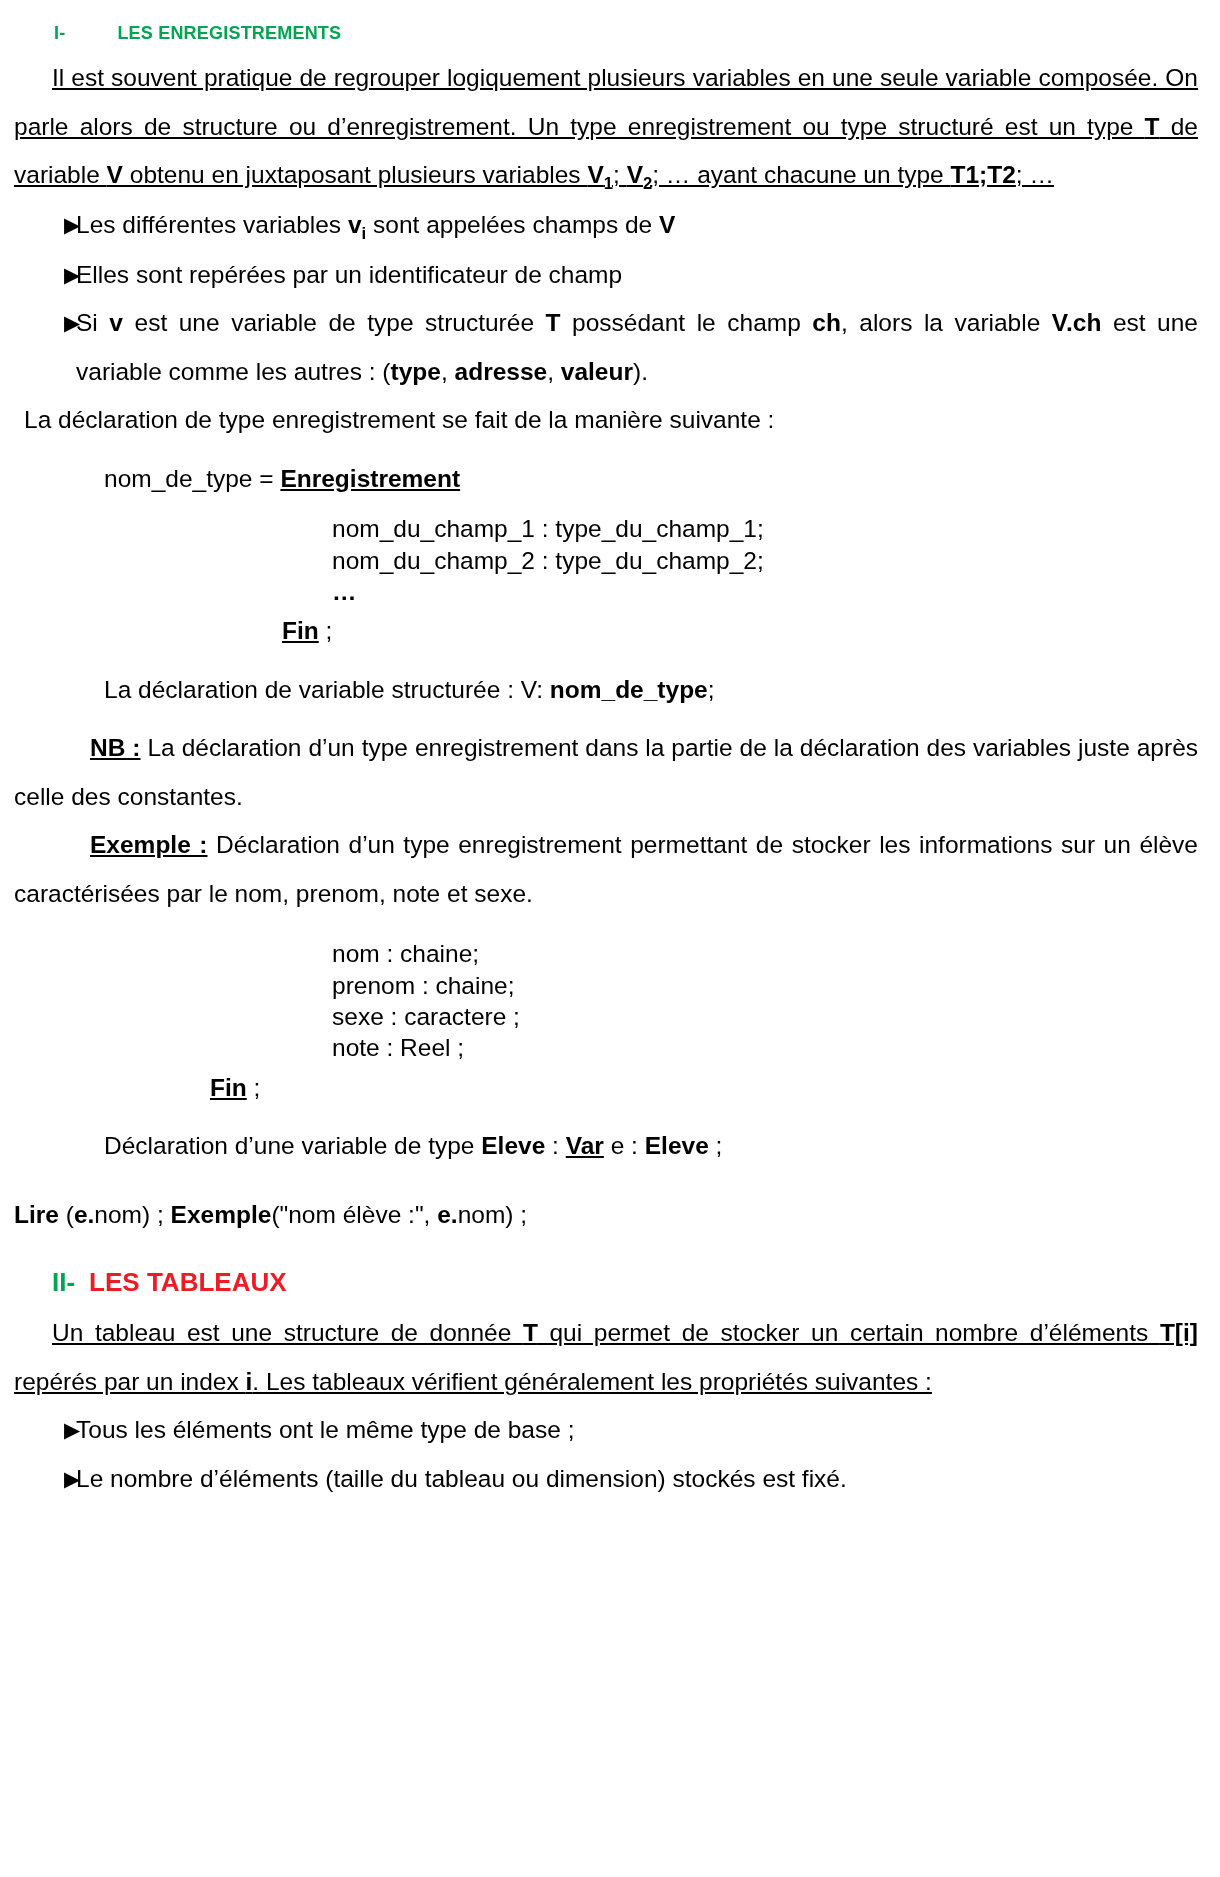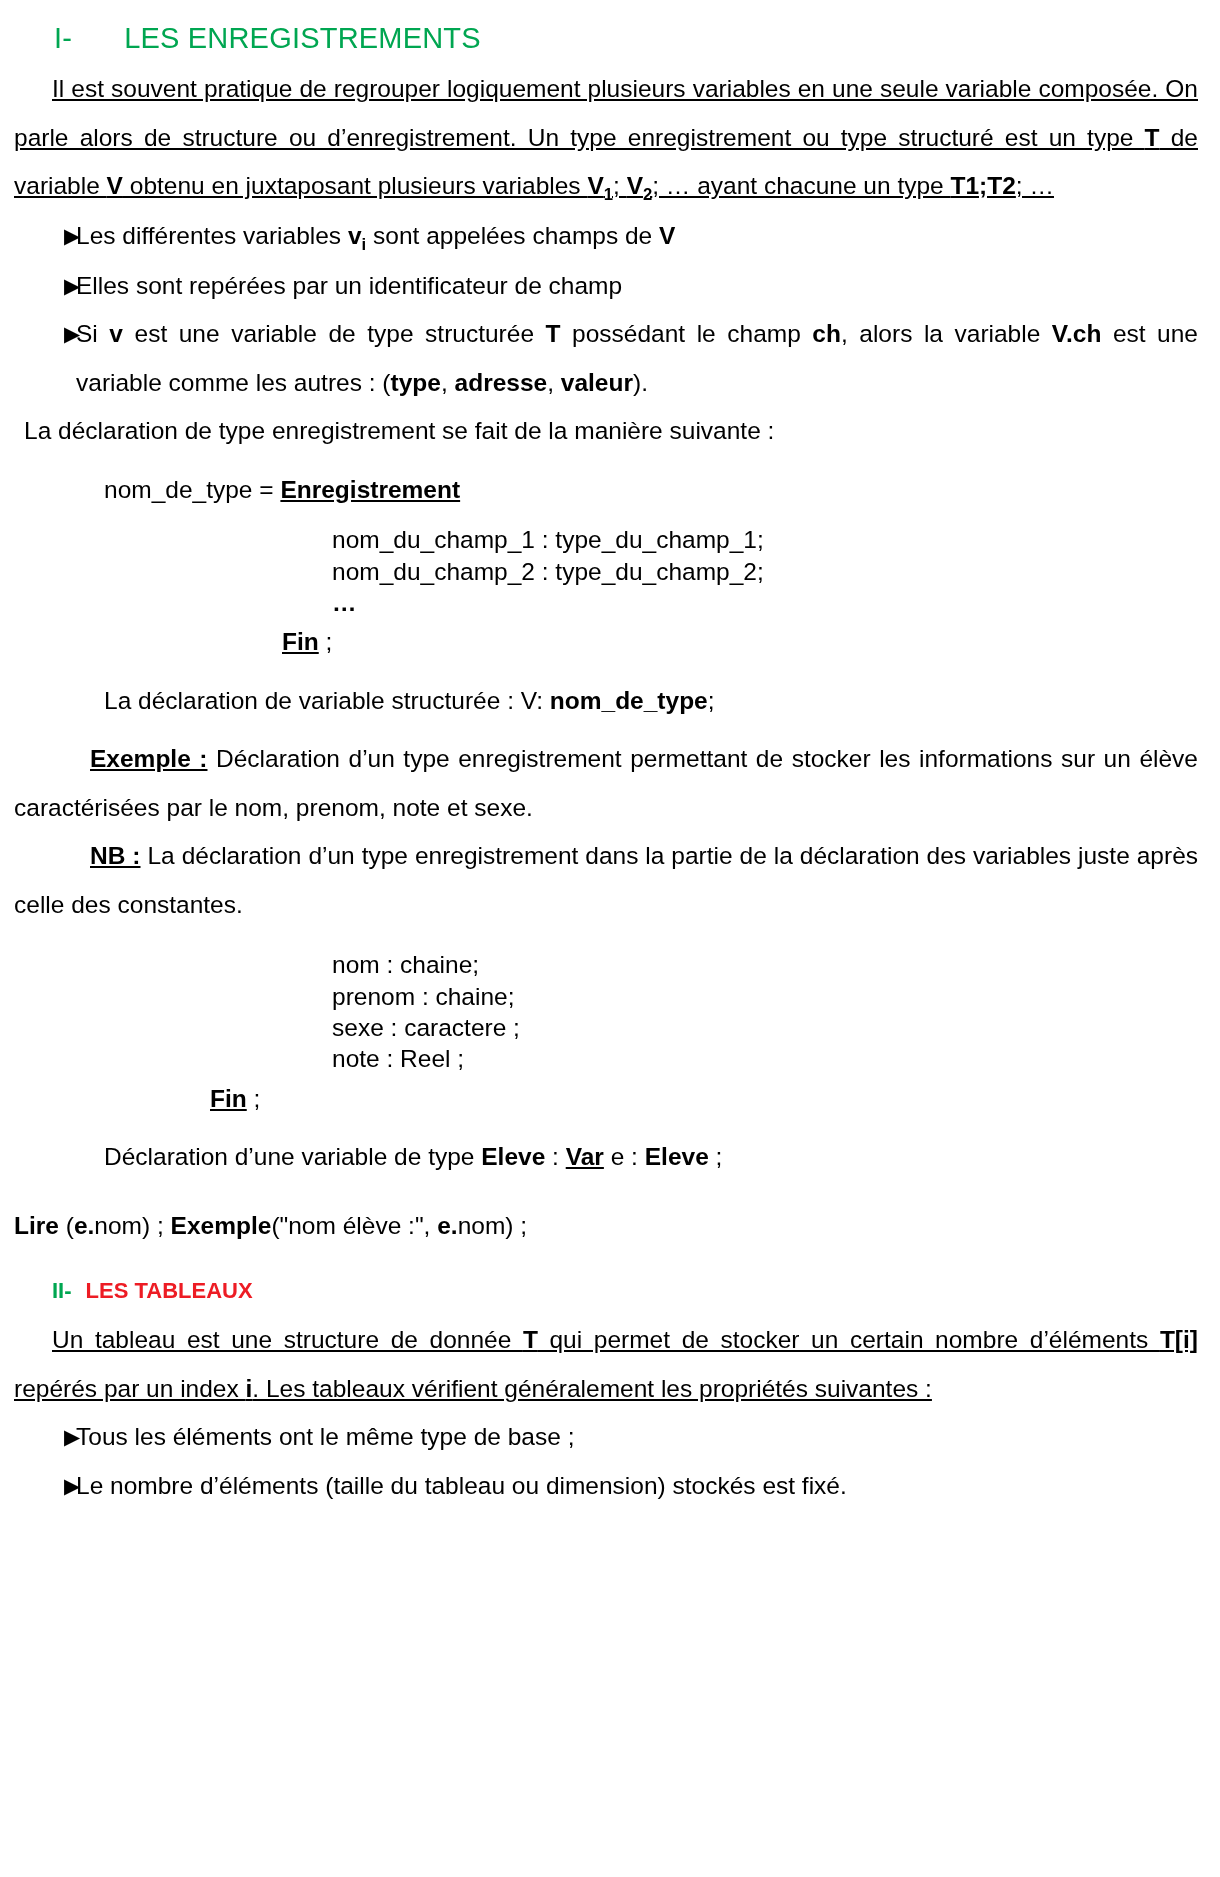--- a/index.html
+++ b/index.html
@@ -23,35 +23,35 @@
     padding: 0;
     box-sizing: border-box;
     overflow: hidden;
   }
   .content {
     padding: 20px 22px 0 14px;
   }
 
   
   .h-sec {
-    font-weight: normal;
-    font-size: 29px;
+    font-weight: bold;
+    font-size: 18px;
     letter-spacing: 0.2px;
     margin: 4px 0 12px 0;
     padding-left: 40px;
     white-space: pre;
   }
   .h-sec .num { color: #00a651; }
   .h-sec .gap { display: inline-block; width: 52px; }
   .h-green { color: #00a651; }
   .h-red { color: #ed1c24; }
 
   .h-sec2 {
     font-weight: bold;
-    font-size: 22px;
+    font-size: 26px;
     margin: 30px 0 14px 0;
     padding-left: 38px;
     white-space: pre;
   }
   .h-sec2 .gap2 { display: inline-block; width: 14px; }
 
   
   p.just {
     margin: 0 0 0 0;
     text-align: justify;
@@ -156,23 +156,23 @@
     <div class="codeline ind-fields">nom_du_champ_2 : type_du_champ_2;</div>
     <div class="codeline ind-dots">…</div>
     <div class="codeline ind-fin"><b class="u">Fin</b><span> ;</span></div>
 
     <div class="spacer-sm"></div>
 
     <div class="codeline ind-1"><span>La déclaration de variable structurée : V: </span><b>nom_de_type</b><span>;</span></div>
 
     <div class="spacer-sm"></div>
 
+    <p class="noindent" style="text-indent:76px;"><b class="u">NB :</b><span> La déclaration d’un type enregistrement dans la partie de la déclaration des variables juste après celle des constantes.</span></p>
+
     <p class="noindent" style="text-indent:76px;"><b class="u">Exemple :</b><span> Déclaration d’un type enregistrement permettant de stocker les informations sur un élève caractérisées par le nom, prenom, note et sexe.</span></p>
-
-    <p class="noindent" style="text-indent:76px;"><b class="u">NB :</b><span> La déclaration d’un type enregistrement dans la partie de la déclaration des variables juste après celle des constantes.</span></p>
 
     <div class="spacer-sm"></div>
 
 
     <div class="spacer-sm"></div>
 
     <div class="codeline ind-fields">nom : chaine;</div>
     <div class="codeline ind-fields">prenom : chaine;</div>
     <div class="codeline ind-fields">sexe : caractere ;</div>
     <div class="codeline ind-fields">note : Reel ;</div>

